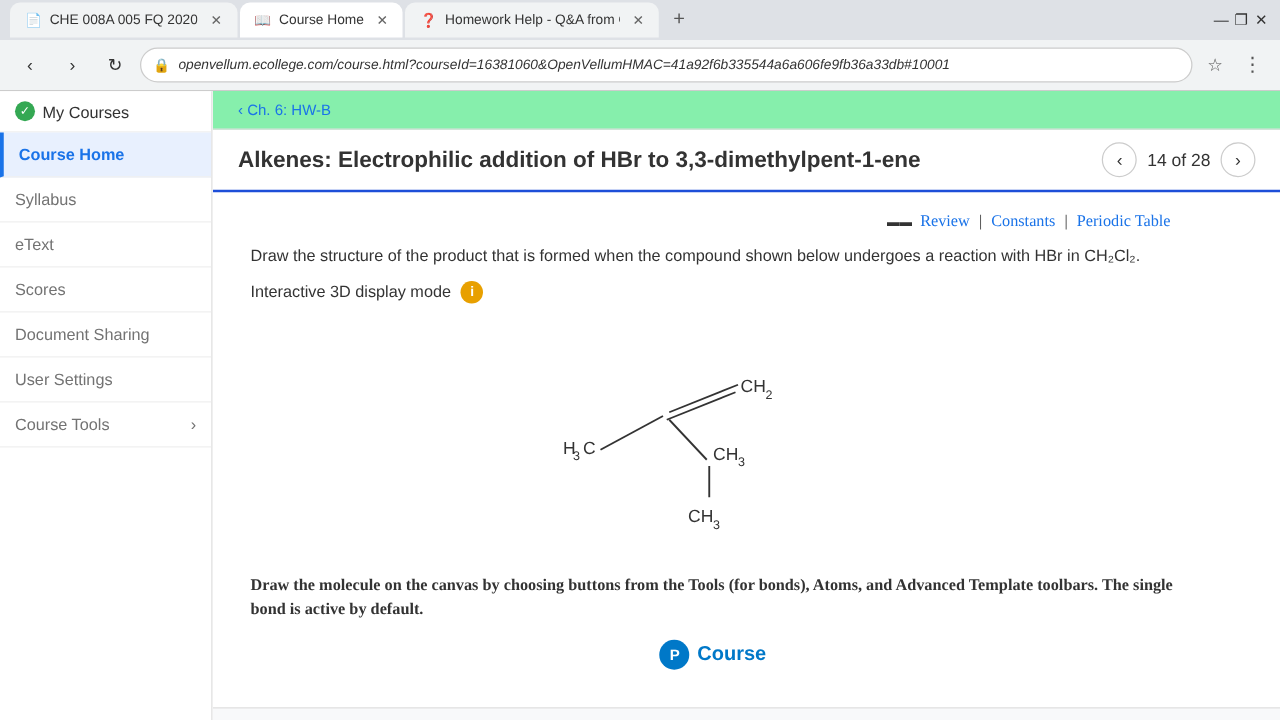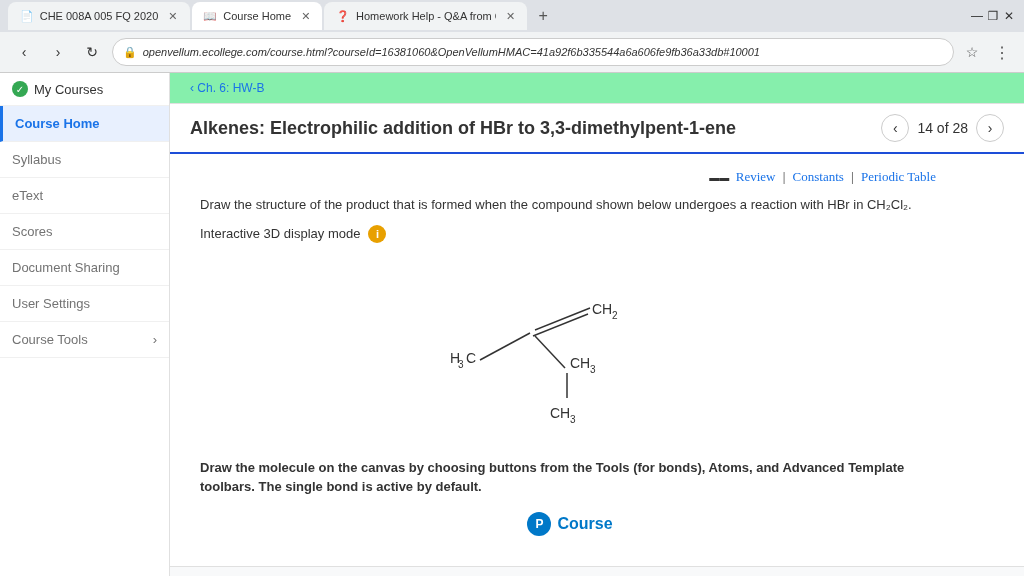--- a/index.html
+++ b/index.html
@@ -46,21 +46,21 @@
     .toolbar-links a { color: #1a73e8; text-decoration: none; margin: 0 4px; }
 
     .question-text { font-size: 13px; color: #333; line-height: 1.5; margin-bottom: 10px; }
     .display-mode { font-size: 13px; color: #333; display: flex; align-items: center; gap: 8px; margin-bottom: 15px; }
     .info-icon { width: 18px; height: 18px; background: #e8a000; border-radius: 50%; display: flex; align-items: center; justify-content: center; color: white; font-size: 11px; font-weight: bold; }
 
     
     .molecule-container { display: flex; justify-content: center; align-items: center; padding: 20px; min-height: 200px; }
     .molecule-svg { width: 300px; height: 160px; }
 
-    .instruction-text { font-size: 13px; color: #333; font-weight: bold; line-height: 1.5; margin-bottom: 15px; }
+    .instruction-text { font-size: 13px; color: #333; font-weight: bold; line-height: 1.5; margin-bottom: 15px; font-family: Liberation Serif, serif; }
 
     
     .pearson-logo { display: flex; align-items: center; gap: 6px; margin-bottom: 15px; justify-content: center; }
     .pearson-circle { width: 24px; height: 24px; background: #0078c8; border-radius: 50%; display: flex; align-items: center; justify-content: center; color: white; font-size: 12px; font-weight: bold; }
     .pearson-text { font-size: 16px; color: #0078c8; font-weight: bold; }
 
     
     .footer { background: #f8f9fa; border-top: 1px solid #e0e0e0; padding: 8px 20px; font-size: 11px; color: #555; text-align: center; }
     .footer a { color: #1a73e8; text-decoration: none; margin: 0 3px; }
   </style>

